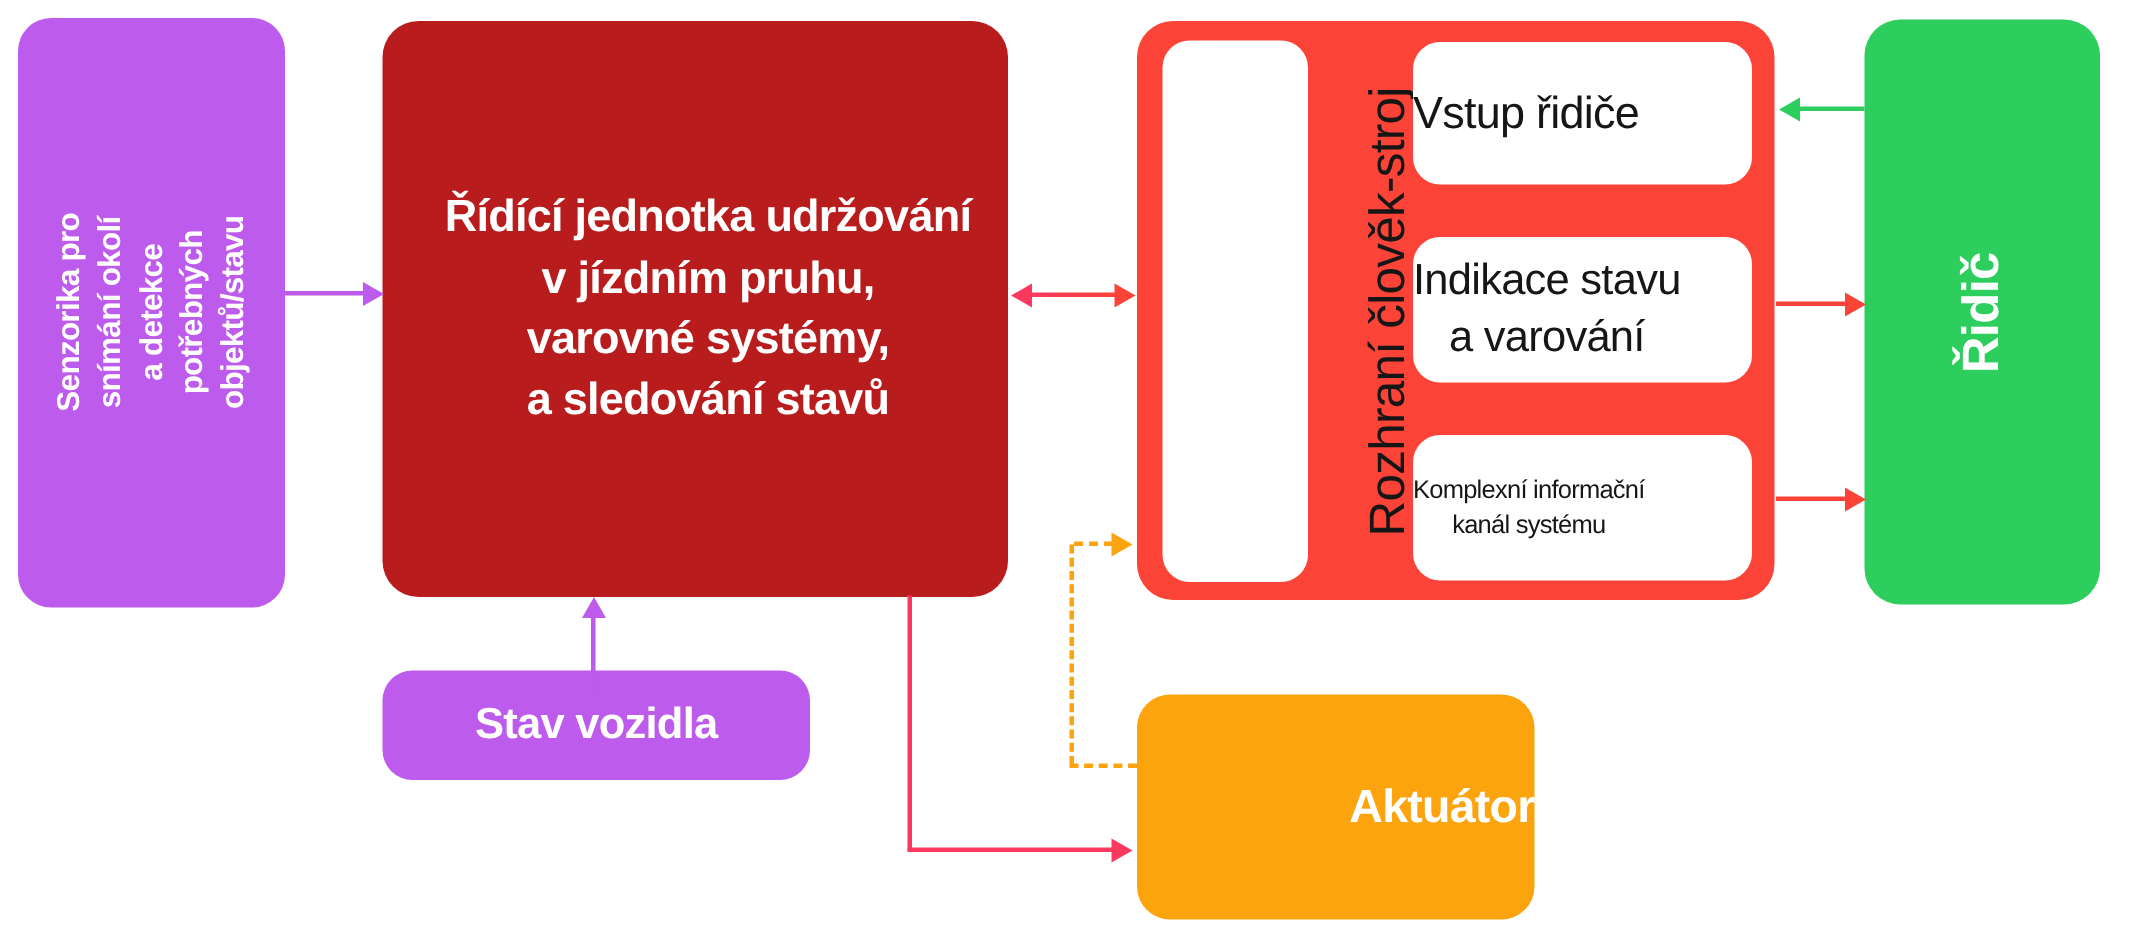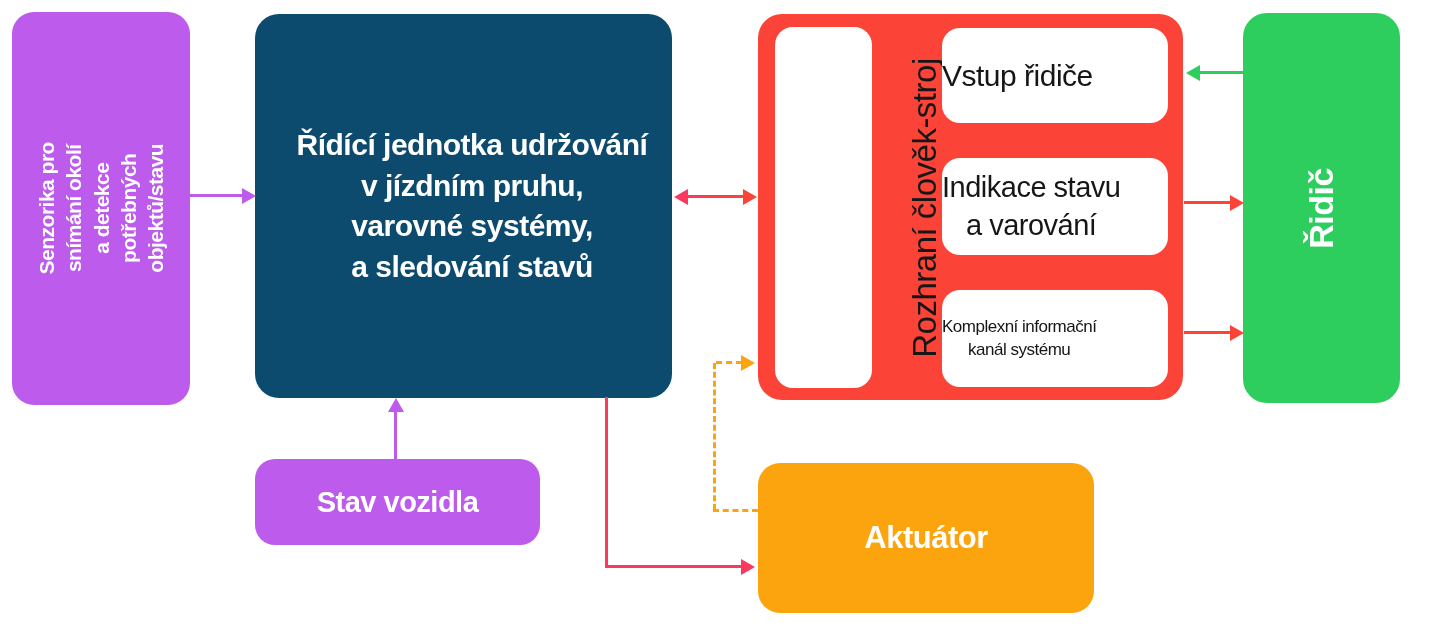--- a/index.html
+++ b/index.html
@@ -11,21 +11,21 @@
   .white-sub{background:#ffffff;border-radius:18px;position:absolute;display:flex;align-items:center;justify-content:flex-start;}
 
   .t-white{color:#ffffff;font-weight:700;text-align:center;letter-spacing:-0.5px;}
   .t-black{color:#161616;font-weight:400;text-align:center;letter-spacing:-0.5px;}
   .pre{white-space:pre-line;}
   .rot{transform:rotate(-90deg);white-space:nowrap;}
   .rot-pre{transform:rotate(-90deg);white-space:pre-line;}
 
   
   .purple{background:#bd5bec;}
-  .pink{background:#0c4a6e;padding-left:17px;}
+  .pink{background:#b91c1c;padding-left:17px;}
   .red{background:#fb4437;}
   .green{background:#2dce5d;}
   .orange{background:#fca40d;}
 
   
   .seg{position:absolute;}
   .head{position:absolute;width:0;height:0;}
 
   
   .a-line{left:190px;top:194px;width:53px;height:3px;background:#bd5bec;}
@@ -74,21 +74,21 @@
 objektů/stavu</span>
   </div>
 
   <div class="box pink" style="left:255px;top:14px;width:417px;height:384px;border-radius:24px;">
     <span class="t-white pre" style="font-size:30px;line-height:1.35;">Řídící jednotka udržování
 v jízdním pruhu,
 varovné systémy,
 a sledování stavů</span>
   </div>
 
-  <div class="box purple" style="left:255px;top:459px;width:285px;height:86px;border-radius:20px;">
+  <div class="box purple" style="left:255px;top:447px;width:285px;height:73px;border-radius:20px;">
     <span class="t-white" style="font-size:29px;">Stav vozidla</span>
   </div>
 
   <div class="box red" style="left:758px;top:14px;width:425px;height:386px;border-radius:24px;">
 
     <div class="white-sub" style="left:17px;top:13px;width:97px;height:361px;">
       <span class="t-black rot" style="font-size:33px;">Rozhraní člověk-stroj</span>
     </div>
 
     <div class="white-sub" style="left:184px;top:14px;width:226px;height:95px;">
@@ -103,21 +103,21 @@
     <div class="white-sub" style="left:184px;top:276px;width:226px;height:97px;">
       <span class="t-black pre" style="font-size:17px;line-height:1.35;">Komplexní informační
 kanál systému</span>
     </div>
   </div>
 
   <div class="box green" style="left:1243px;top:13px;width:157px;height:390px;border-radius:24px;">
     <span class="t-white rot" style="font-size:34px;">Řidič</span>
   </div>
 
-  <div class="box orange" style="left:758px;top:463px;width:336px;height:150px;border-radius:22px;">
+  <div class="box orange" style="left:758px;top:463px;width:265px;height:150px;border-radius:22px;justify-content:flex-end;">
     <span class="t-white" style="font-size:31px;">Aktuátor</span>
   </div>
 
   <div class="seg a-line"></div>
   <div class="head a-head"></div>
 
   <div class="seg b-line"></div>
   <div class="head b-head"></div>
 
   <div class="seg c-line"></div>

